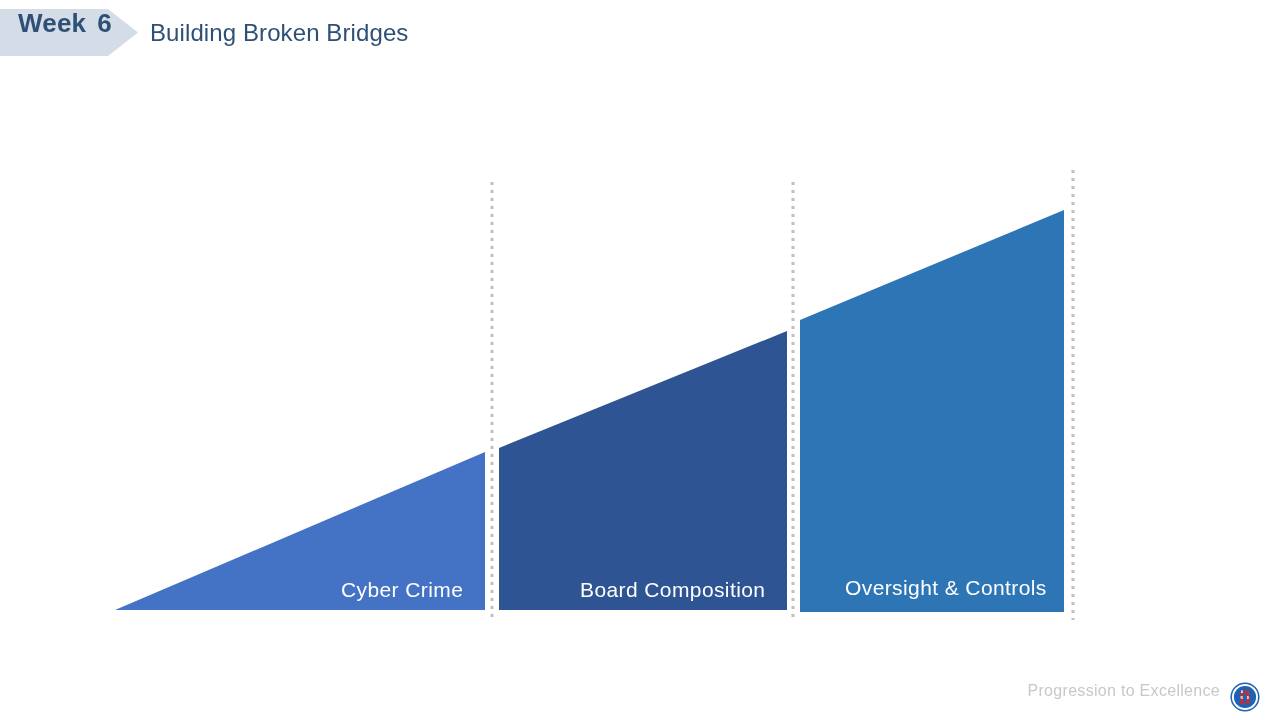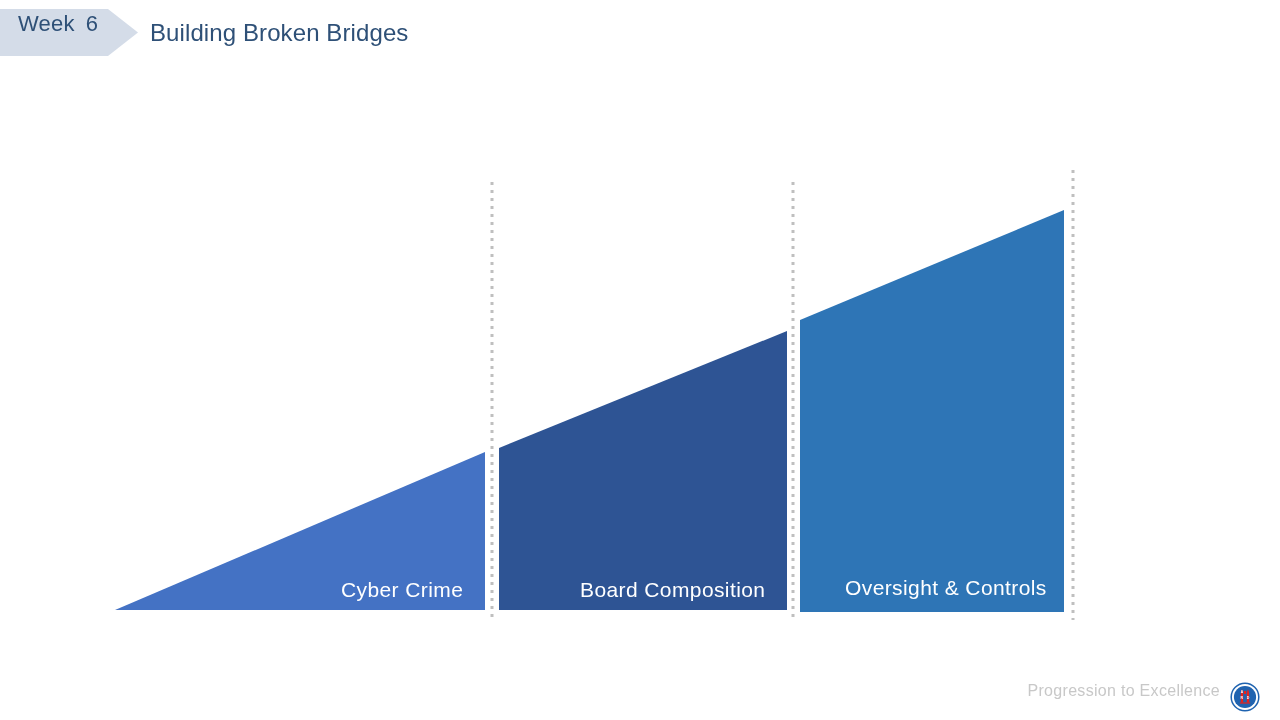--- a/index.html
+++ b/index.html
@@ -36,22 +36,22 @@
   }
   #week-badge-inner {
     position: absolute;
     left: 18px;
     top: 0;
     height: 47px;
     display: flex;
     align-items: center;
     gap: 11px;
     color: #2e5077;
-    font-size: 22px;
-    font-weight: 400;
+    font-size: 26px;
+    font-weight: 700;
     letter-spacing: 0.2px;
   }
   #slide-title {
     position: absolute;
     left: 150px;
     top: 9px;
     height: 47px;
     display: flex;
     align-items: center;
     color: #2e5077;

